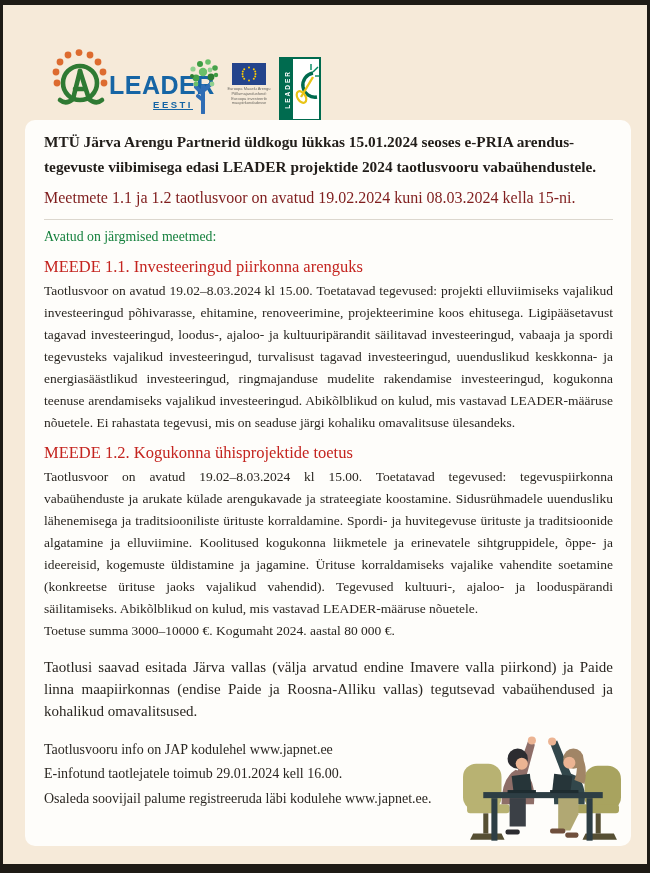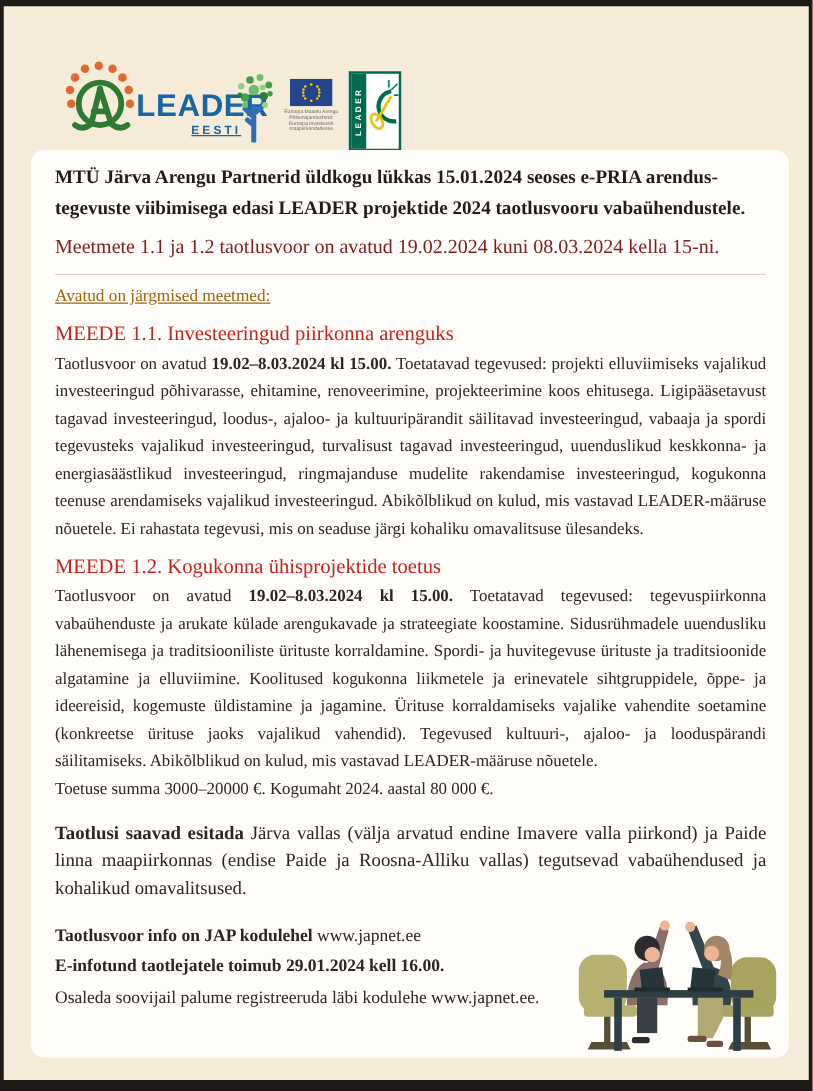--- a/index.html
+++ b/index.html
@@ -30,27 +30,27 @@
   .leader-eu-art { position:absolute; left:12px; top:0; }
 
   
   .card {
     position:absolute; left:22px; top:115px; width:606px; min-height:726px;
     background:#fefdfa; border-radius:10px; padding:10px 18px 8px 19px; overflow:hidden;
   }
   .headline { font-size:15.3px; font-weight:bold; line-height:1.62; color:#211d19; }
   .notice { font-size:16px; font-weight:normal; line-height:1.6; margin-top:5px; color:#7f1d1d; }
   .divider { border:none; border-top:1px solid #dcd7ce; margin:9px 0 6px; }
-  .open-label { font-size:13.8px; line-height:1.55; color:#a16207; margin-bottom:2px;text-decoration:underline; }
+  .open-label { font-size:13.8px; line-height:1.55; color:#15803d; margin-bottom:2px; }
   .meede-title { font-family:"Liberation Serif", serif; font-size:16.5px; font-weight:normal; color:#c4241f; margin:8px 0 3px; line-height:1.3; }
   .para { font-size:13.5px; line-height:22px; text-align:justify; color:#2a2621; }
   .summary { font-size:13.5px; line-height:22px; color:#2a2621; }
   .eligibility { margin-top:14px; font-size:15px; line-height:22px; text-align:justify; color:#2a2621; }
   .footer { margin-top:16px; max-width:452px; font-size:14px; line-height:1.72; color:#2a2621; }
-  .bold { font-weight:bold; }
+  .bold { font-weight:normal; }
 
   .illus { position:absolute; right:8px; bottom:3px; width:162px; height:114px; }
 </style>
 </head>
 <body>
 
 <div class="frame">
 
   <div class="logo-row">
 
@@ -147,26 +147,26 @@
 
     <hr class="divider">
 
     <p class="open-label">Avatud on järgmised meetmed:</p>
 
     <h2 class="meede-title">MEEDE 1.1. Investeeringud piirkonna arenguks</h2>
     <p class="para"><span>Taotlusvoor on avatud</span> <span class="bold">19.02–8.03.2024 kl 15.00.</span> <span>Toetatavad tegevused: projekti elluviimiseks vajalikud investeeringud põhivarasse, ehitamine, renoveerimine, projekteerimine koos ehitusega. Ligipääsetavust tagavad investeeringud, loodus-, ajaloo- ja kultuuripärandit säilitavad investeeringud, vabaaja ja spordi tegevusteks vajalikud investeeringud, turvalisust tagavad investeeringud, uuenduslikud keskkonna- ja energiasäästlikud investeeringud, ringmajanduse mudelite rakendamise investeeringud, kogukonna teenuse arendamiseks vajalikud investeeringud. Abikõlblikud on kulud, mis vastavad LEADER-määruse nõuetele. Ei rahastata tegevusi, mis on seaduse järgi kohaliku omavalitsuse ülesandeks.</span></p>
 
     <h2 class="meede-title">MEEDE 1.2. Kogukonna ühisprojektide toetus</h2>
     <p class="para"><span>Taotlusvoor on avatud</span> <span class="bold">19.02–8.03.2024 kl 15.00.</span> <span>Toetatavad tegevused: tegevuspiirkonna vabaühenduste ja arukate külade arengukavade ja strateegiate koostamine. Sidusrühmadele uuendusliku lähenemisega ja traditsiooniliste ürituste korraldamine. Spordi- ja huvitegevuse ürituste ja traditsioonide algatamine ja elluviimine. Koolitused kogukonna liikmetele ja erinevatele sihtgruppidele, õppe- ja ideereisid, kogemuste üldistamine ja jagamine. Ürituse korraldamiseks vajalike vahendite soetamine (konkreetse ürituse jaoks vajalikud vahendid). Tegevused kultuuri-, ajaloo- ja looduspärandi säilitamiseks. Abikõlblikud on kulud, mis vastavad LEADER-määruse nõuetele.</span></p>
-    <p class="summary">Toetuse summa 3000–20000 €. Kogumaht 2024. aastal 80 000 €.</p>
+    <p class="summary">Toetuse summa 3000–10000 €. Kogumaht 2024. aastal 80 000 €.</p>
 
     <p class="eligibility"><span class="bold">Taotlusi saavad esitada</span> <span>Järva vallas (välja arvatud endine Imavere valla piirkond) ja Paide linna maapiirkonnas (endise Paide ja Roosna-Alliku vallas) tegutsevad vabaühendused ja kohalikud omavalitsused.</span></p>
 
     <div class="footer">
-      <p><span class="bold">Taotlusvoor info on JAP kodulehel</span> <span>www.japnet.ee</span></p>
+      <p><span class="bold">Taotlusvooru info on JAP kodulehel</span> <span>www.japnet.ee</span></p>
       <p class="bold">E-infotund taotlejatele toimub 29.01.2024 kell 16.00.</p>
       <p>Osaleda soovijail palume registreeruda läbi kodulehe www.japnet.ee.</p>
     </div>
 
     <svg class="illus" viewBox="0 0 160 112">
 
       <rect x="2" y="34" width="38" height="46" rx="13" fill="#b8b272"></rect>
       <rect x="6" y="74" width="42" height="9" rx="3" fill="#b8b272"></rect>
       <rect x="22" y="83" width="5" height="20" fill="#564f33"></rect>
       <path d="M12 103 L40 103 L43 109 L9 109 Z" fill="#564f33"></path>

